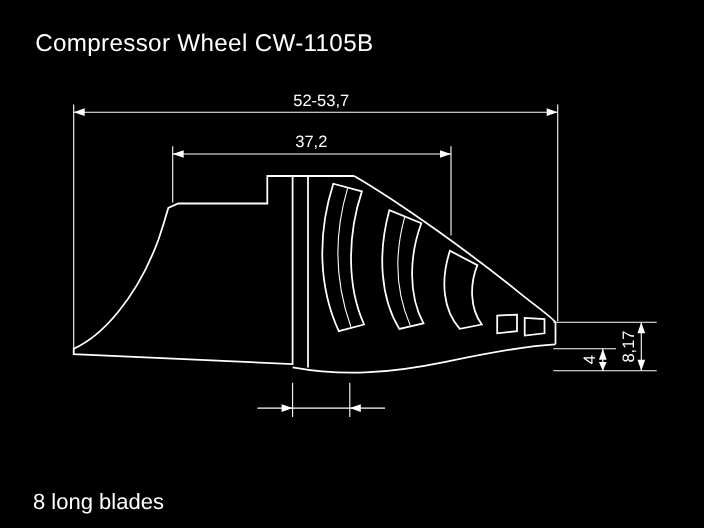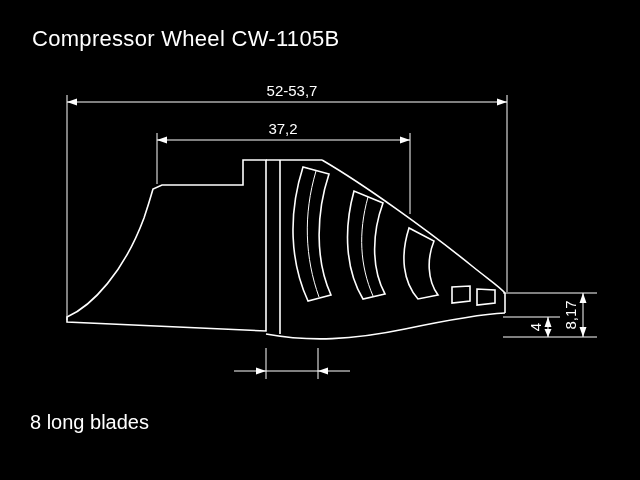--- a/index.html
+++ b/index.html
@@ -16,21 +16,21 @@
     left: 32px;
     top: 26px;
     color: #ffffff;
     font-size: 22px;
     letter-spacing: 0.3px;
     white-space: nowrap;
   }
   .blade-note {
     position: absolute;
     left: 30px;
-    top: 411px;
+    top: 446px;
     color: #ffffff;
     font-size: 20px;
     white-space: nowrap;
   }
   svg.drawing { position: absolute; left: 0; top: 0; }
   svg .geo { stroke: #ffffff; stroke-width: 1.6; fill: none; }
   svg .thin { stroke: #ffffff; stroke-width: 1; fill: none; }
   svg .arrow { fill: #ffffff; stroke: none; }
   svg text.dim { fill: #ffffff; font-family: "Liberation Sans", sans-serif; font-size: 15px; }
 </style>

